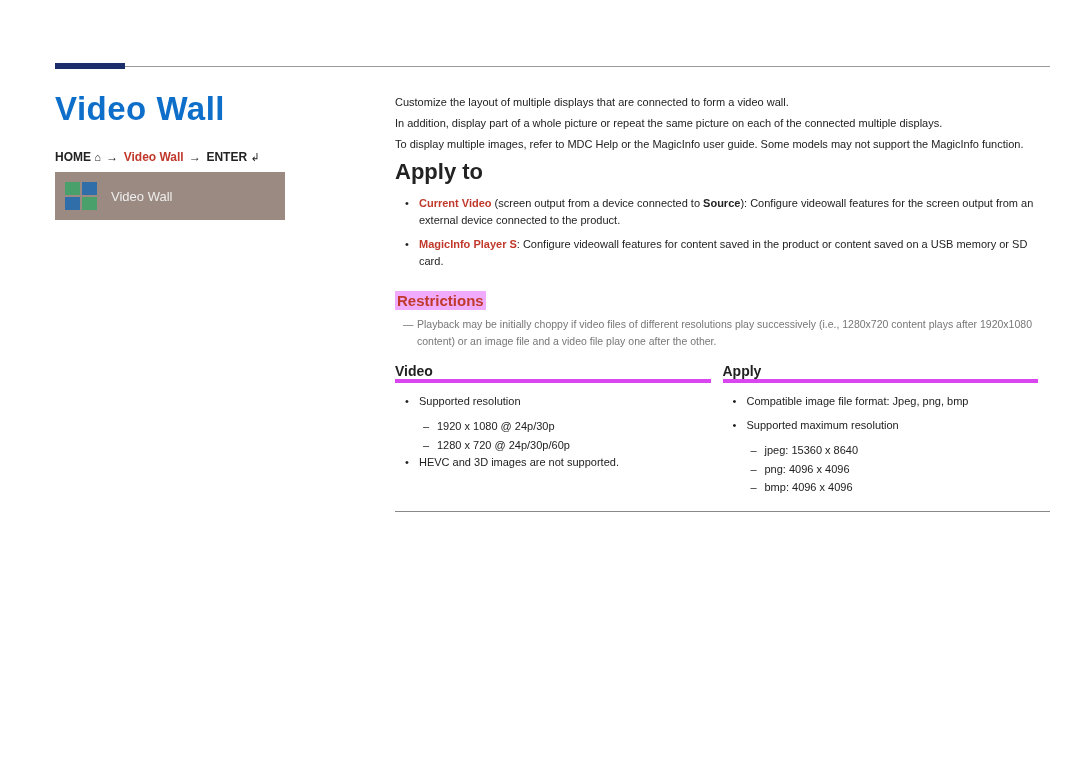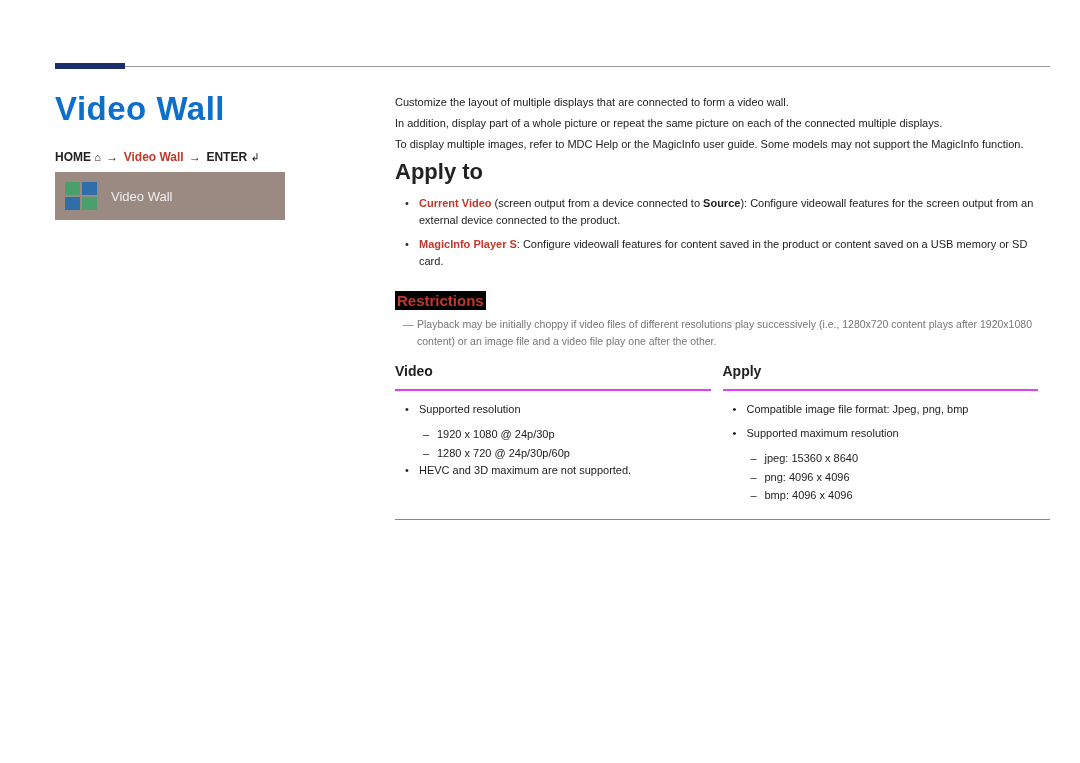--- a/index.html
+++ b/index.html
@@ -79,21 +79,21 @@
   .h2 {
     font-size: 22px;
     font-weight: bold;
     margin-top: 6px;
     margin-bottom: 10px;
   }
   .h3-restr {
     font-size: 15px;
     font-weight: bold;
     color: #c0392b;
-    background: #000000;
+    background: #f0abfc;
     display: inline-block;
     padding: 1px 2px;
     margin-top: 14px;
     margin-bottom: 6px;
   }
   .ul { list-style: none; padding-left: 0; }
   .li-bullet {
     font-size: 11px;
     line-height: 1.55;
     padding-left: 24px;
@@ -133,22 +133,22 @@
   .split {
     display: flex;
     margin-top: 14px;
     border-bottom: 1px solid #888;
     padding-bottom: 14px;
   }
   .split-col { flex: 1; padding-right: 12px; }
   .split-h {
     font-size: 14px;
     font-weight: bold;
-    padding-bottom: 10px;
-    border-bottom: 2px solid #d946ef;
+    padding-bottom: 0;
+    border-bottom: 4px solid #d946ef;
     margin-bottom: 10px;
   }
 </style>
 </head>
 <body>
 
 <div class="top-rule"></div>
 <div class="top-accent"></div>
 
 <div class="page">
@@ -200,21 +200,21 @@
       <span class="dash">―</span><span>Playback may be initially choppy if video files of different resolutions play successively (i.e., 1280x720 content plays after 1920x1080 content) or an image file and a video file play one after the other.</span>
     </div>
 
     <div class="split">
       <div class="split-col">
         <div class="split-h">Video</div>
         <ul class="ul">
           <li class="li-bullet">Supported resolution</li>
           <li class="li-dash">1920 x 1080 @ 24p/30p</li>
           <li class="li-dash">1280 x 720 @ 24p/30p/60p</li>
-          <li class="li-bullet">HEVC and 3D maximum are not supported.</li>
+          <li class="li-bullet">HEVC and 3D images are not supported.</li>
         </ul>
       </div>
       <div class="split-col">
         <div class="split-h">Apply</div>
         <ul class="ul">
           <li class="li-bullet">Compatible image file format: Jpeg, png, bmp</li>
           <li class="li-bullet">Supported maximum resolution</li>
           <li class="li-dash">jpeg: 15360 x 8640</li>
           <li class="li-dash">png: 4096 x 4096</li>
           <li class="li-dash">bmp: 4096 x 4096</li>

